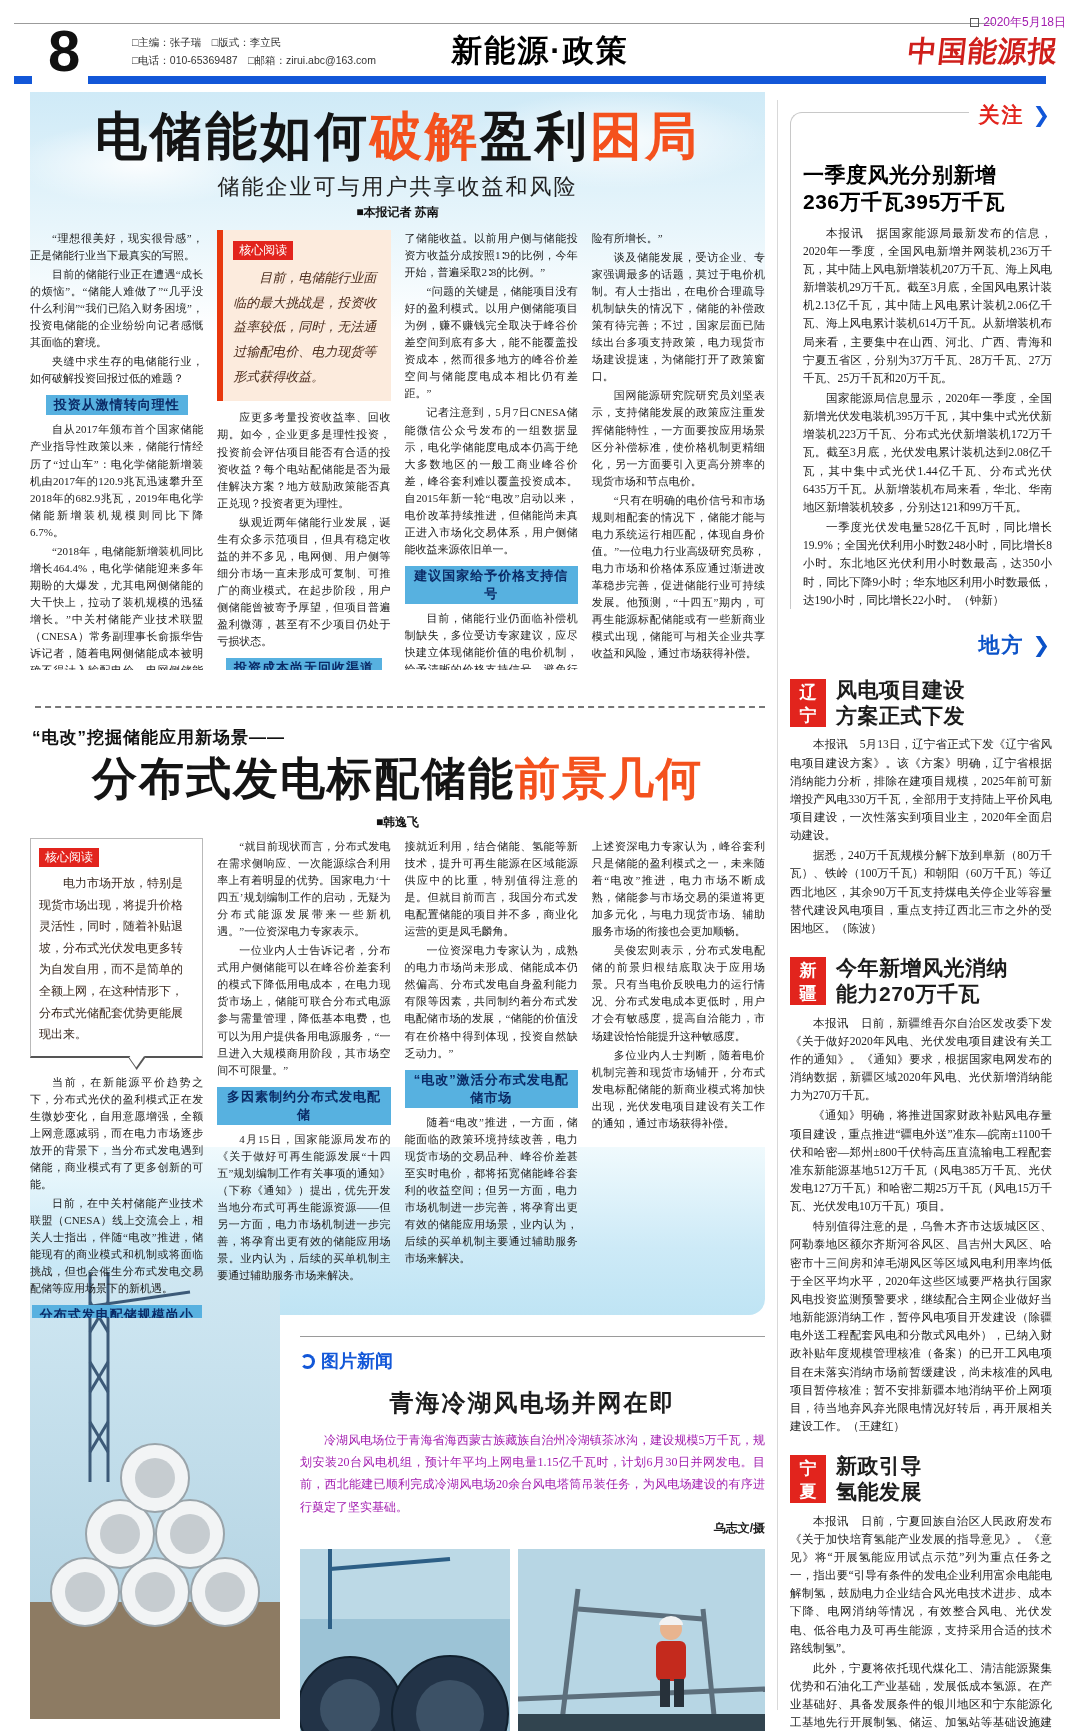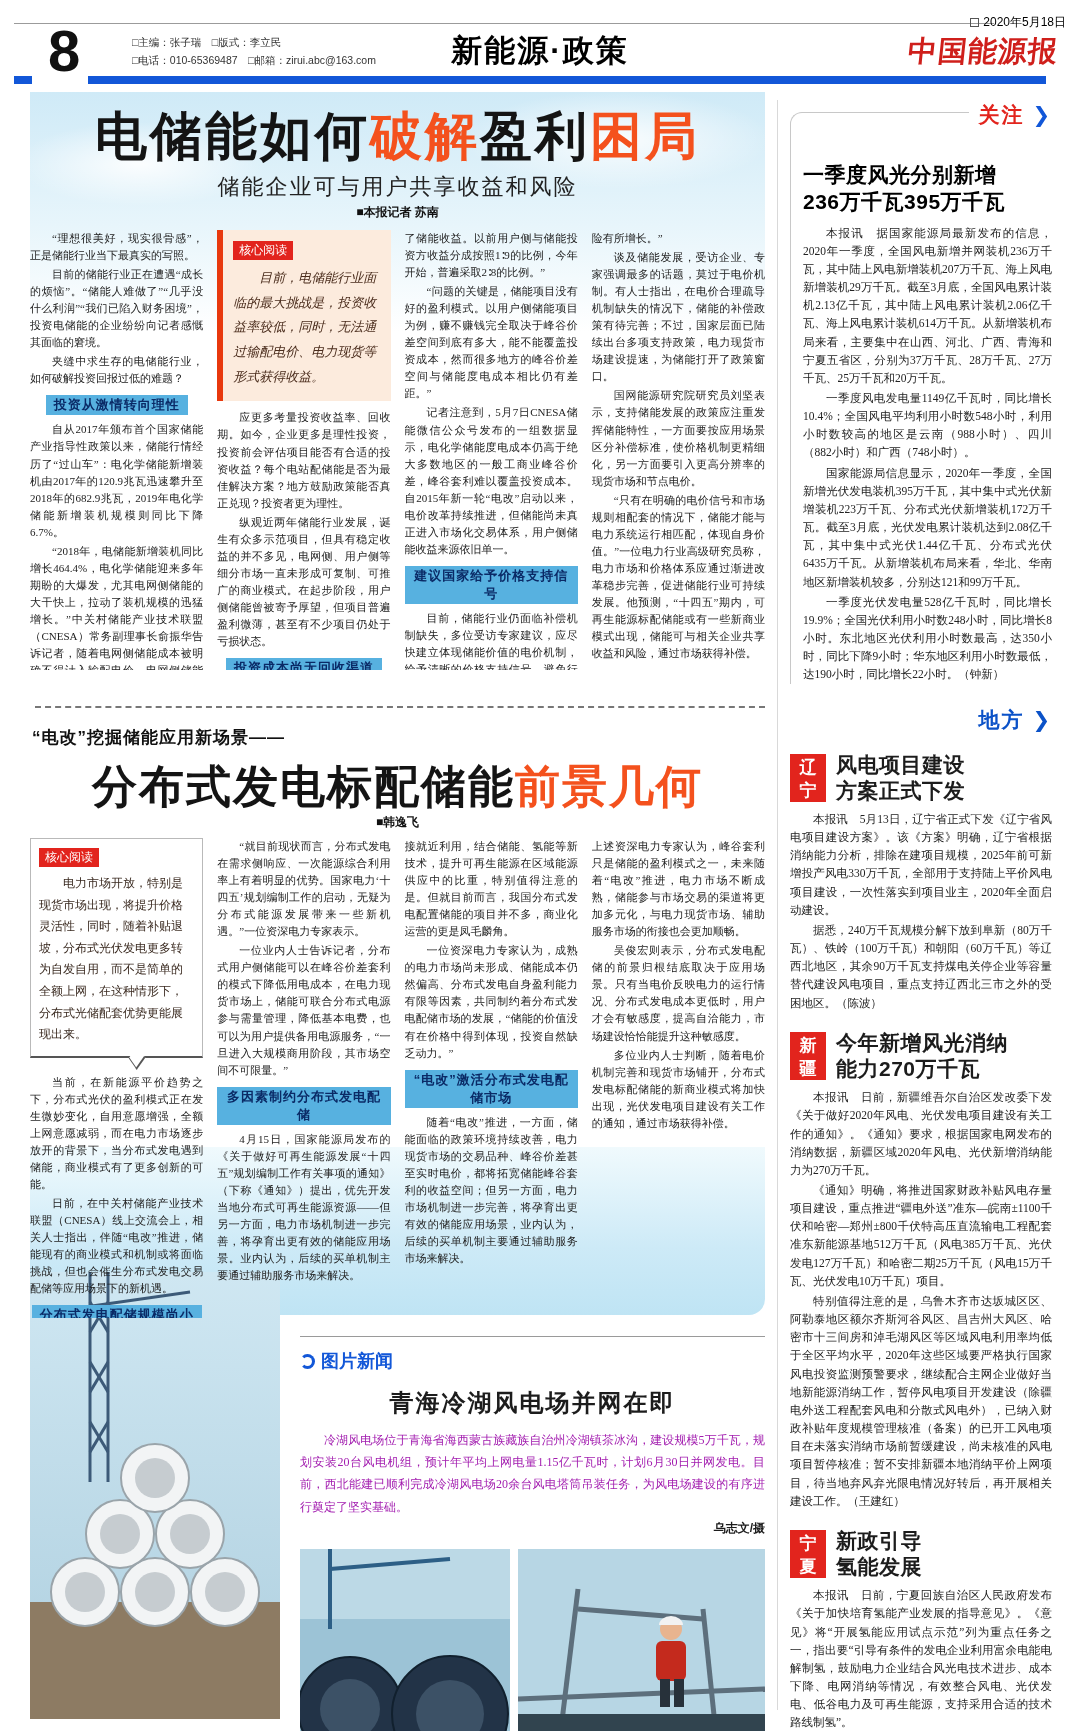--- a/index.html
+++ b/index.html
@@ -4,21 +4,21 @@
 <style>
   * { margin:0; padding:0; box-sizing:border-box; }
   html,body { background:#e9e9e9; }
   .page {
     position:relative; width:1080px; height:1731px; margin:0 auto;
     background:#ffffff; overflow:hidden;
     font-family:"Liberation Sans","DejaVu Sans",sans-serif; color:#1c1c1c;
   }
   
   .top-rule { position:absolute; left:14px; top:23px; width:980px; height:1px; background:#9b9b9b; }
-  .date-line { position:absolute; right:14px; top:14px; font-size:12px; color:#000000; display:flex; align-items:center; gap:4px;}
+  .date-line { position:absolute; right:14px; top:14px; font-size:12px; color:#a21caf; display:flex; align-items:center; gap:4px;}
   .cal-icon { width:9px; height:9px; border:1.5px solid #555; display:inline-block; }
   .page-num { position:absolute; left:48px; top:22px; font-size:58px; font-weight:bold; color:#111; line-height:1; }
   .staff { position:absolute; left:132px; top:34px; font-size:10.5px; color:#333; line-height:1.7; }
   .section-title { position:absolute; left:0; right:0; top:30px; text-align:center; font-size:31px; font-weight:bold; letter-spacing:2px; color:#000; }
   .masthead { position:absolute; right:22px; top:32px; font-size:29px; font-weight:900; color:#cf1f1b;
               font-family:"Liberation Serif","DejaVu Serif",serif; transform:skewX(-6deg); letter-spacing:1px; }
   .blue-bar { position:absolute; left:88px; top:76px; width:958px; height:8px; background:#1257d8; }
   .blue-bar-stub { position:absolute; left:14px; top:76px; width:18px; height:8px; background:#1257d8; }
   
   .v-divider { position:absolute; left:777px; top:100px; width:1px; height:1610px; background:#d9d9d9; }
@@ -42,21 +42,21 @@
   .sub span { display:inline-block; background:#57b1e0; color:#0a2a66; font-weight:bold; font-size:13px; padding:1px 8px; letter-spacing:1px; }
   
   .core1 { background:#fcebdd; border-left:6px solid #e8380d; padding:10px 10px 12px; margin-bottom:8px; }
   .core-label { display:inline-block; background:#e2241d; color:#fff; font-size:12px; font-weight:normal; padding:1px 6px; margin-bottom:6px; }
   .core-text { font-family:"Liberation Serif","DejaVu Serif",serif; font-style:italic; font-size:13px; line-height:1.9; color:#4a2c1c; text-indent:2em; }
   
   .dash-sep { position:absolute; left:35px; top:706px; width:730px; border-top:2px dashed #777; }
   
   .a2 { position:absolute; left:30px; top:722px; width:735px; height:600px; }
   .a2-kicker { position:absolute; left:2px; top:4px; font-size:17px; font-weight:bold; color:#111; letter-spacing:1px; }
-  .a2-title { position:absolute; left:0; right:0; top:34px; text-align:center; font-size:45px; font-weight:900; letter-spacing:2px; line-height:1;margin-top:8px; }
+  .a2-title { position:absolute; left:0; right:0; top:34px; text-align:center; font-size:45px; font-weight:900; letter-spacing:2px; line-height:1; }
   .a2-byline { position:absolute; left:0; right:0; top:92px; text-align:center; font-size:12px; font-weight:bold; }
   .a2-band { position:absolute; left:0; top:425px; width:735px; height:168px; border-radius:0 0 16px 16px;
              background:linear-gradient(#f0fafd 0%, #cdeaf7 60%, #bfe4f4 100%); }
   .a2 .cols { top:116px; height:480px; z-index:1; }
   
   .core2 { position:relative; background:#ffffff; border:1px solid #b9b9b9; border-bottom:2px solid #555; padding:8px 8px 10px; margin-bottom:16px; }
   .core2 .core-text { font-style:normal; color:#3a2a20; font-size:12px; line-height:1.8; }
   .core2-tip { position:absolute; left:58%; bottom:-9px; width:14px; height:14px; background:#fff; border-right:2px solid #555; border-bottom:1px solid #555; transform:rotate(55deg) skewX(20deg); }
   
   .right-col { position:absolute; left:790px; top:96px; width:262px; }
@@ -192,21 +192,20 @@
     <div class="focus-wrap">
       <div class="sec-head focus-head">
         <span>关注</span>
         <span class="chev">❯</span>
       </div>
       <div style="clear:both"></div>
       <div class="news-title">一季度风光分别新增
 236万千瓦395万千瓦</div>
       <div>
           <p class="rpara">本报讯　据国家能源局最新发布的信息，2020年一季度，全国风电新增并网装机236万千瓦，其中陆上风电新增装机207万千瓦、海上风电新增装机29万千瓦。截至3月底，全国风电累计装机2.13亿千瓦，其中陆上风电累计装机2.06亿千瓦、海上风电累计装机614万千瓦。从新增装机布局来看，主要集中在山西、河北、广西、青海和宁夏五省区，分别为37万千瓦、28万千瓦、27万千瓦、25万千瓦和20万千瓦。</p>
-          <p class="rpara">一季度风电发电量1149亿千瓦时，同比增长10.4%；全国风电平均利用小时数548小时，利用小时数较高的地区是云南（988小时）、四川（882小时）和广西（748小时）。</p>
           <p class="rpara">国家能源局信息显示，2020年一季度，全国新增光伏发电装机395万千瓦，其中集中式光伏新增装机223万千瓦、分布式光伏新增装机172万千瓦。截至3月底，光伏发电累计装机达到2.08亿千瓦，其中集中式光伏1.44亿千瓦、分布式光伏6435万千瓦。从新增装机布局来看，华北、华南地区新增装机较多，分别达121和99万千瓦。</p>
           <p class="rpara">一季度光伏发电量528亿千瓦时，同比增长19.9%；全国光伏利用小时数248小时，同比增长8小时。东北地区光伏利用小时数最高，达350小时，同比下降9小时；华东地区利用小时数最低，达190小时，同比增长22小时。（钟新）</p>
         </div>
     </div>
 
     <div class="local-head">
       <span>地方</span>
       <span class="chev">❯</span>
     </div>
 

